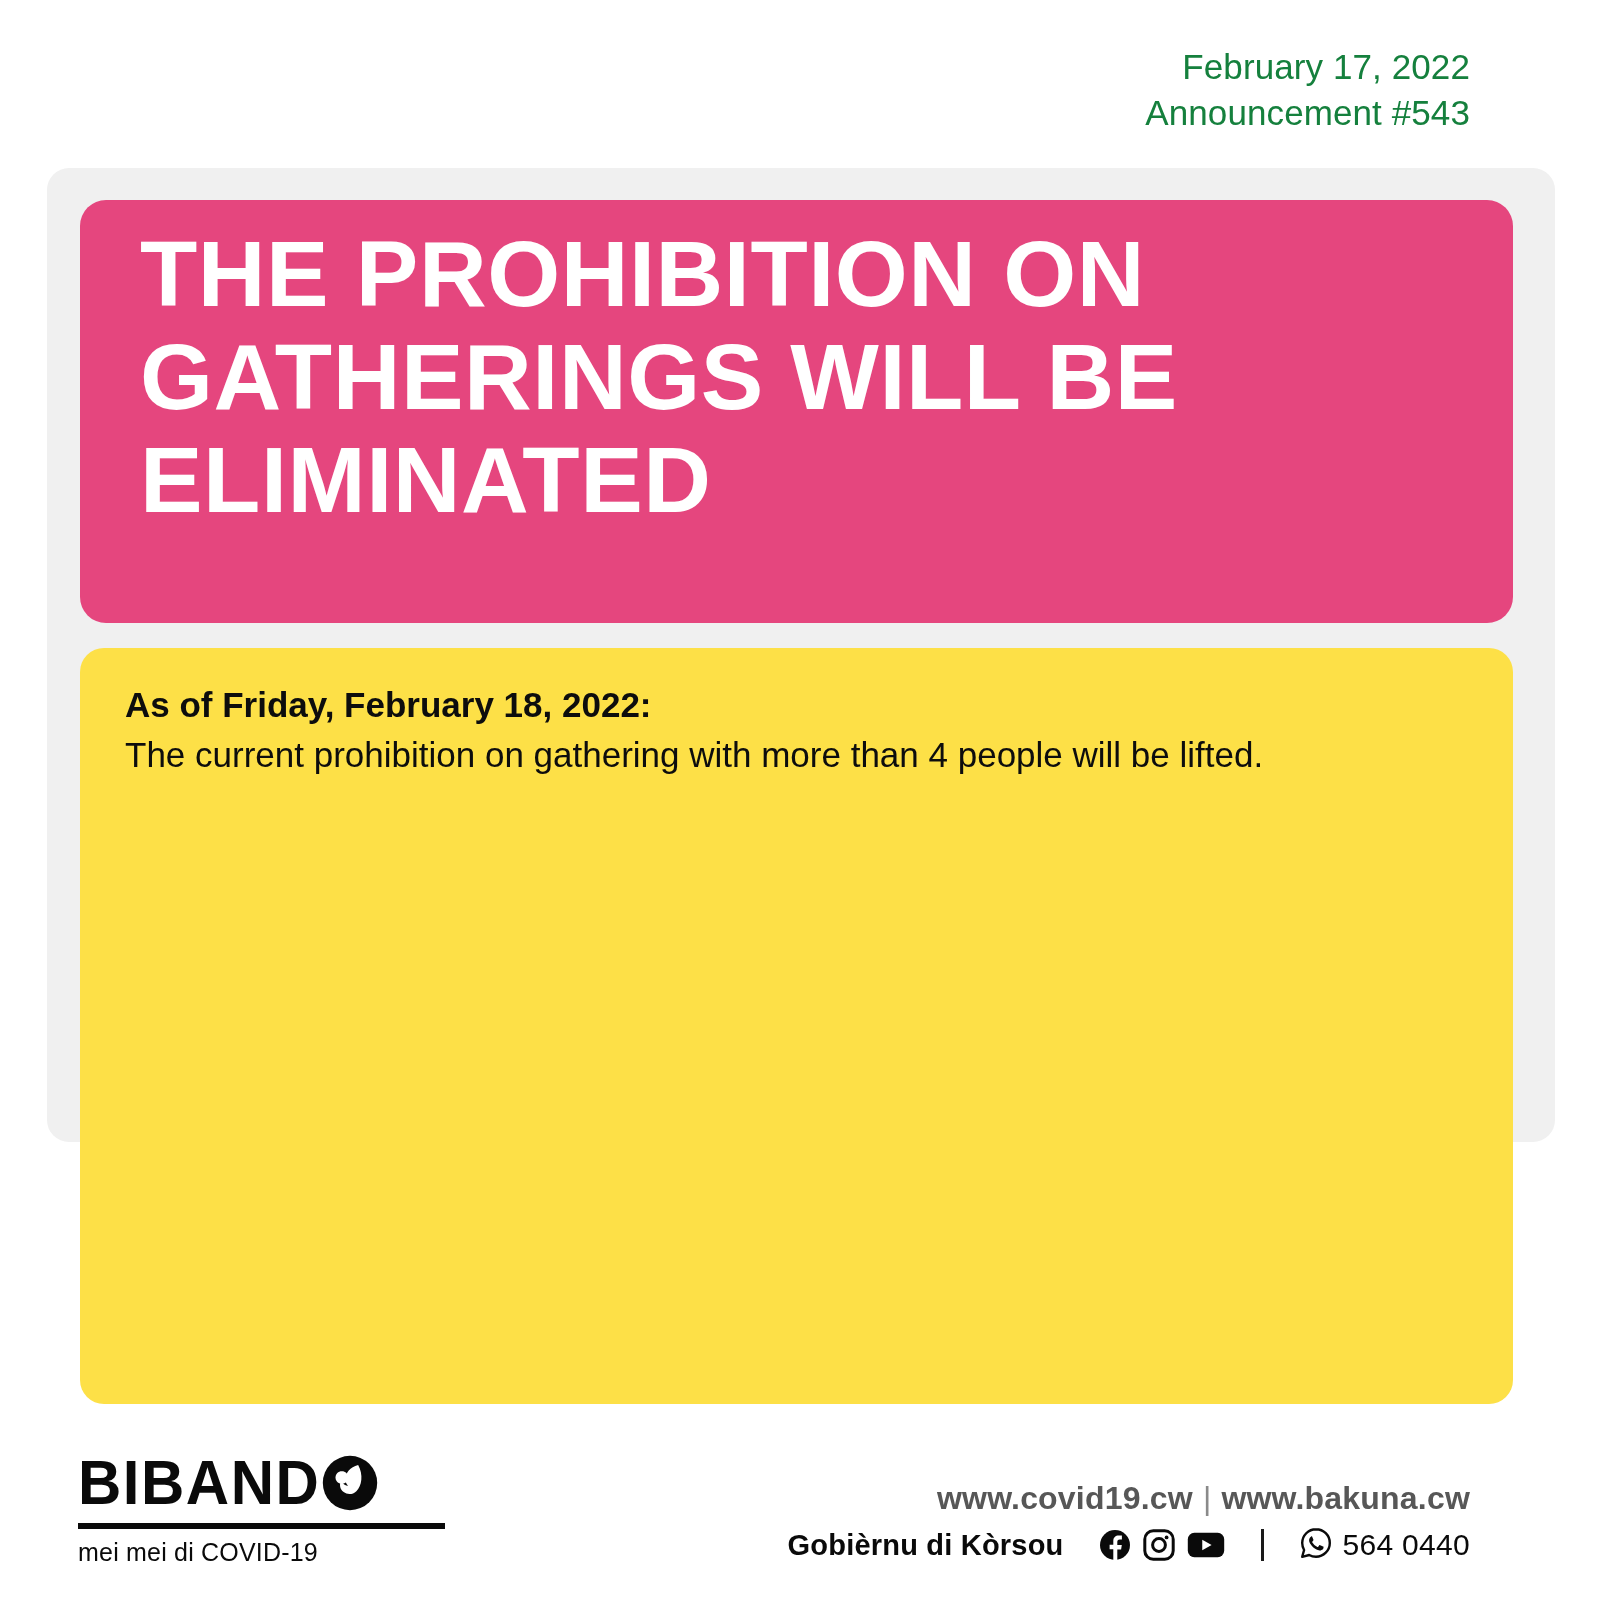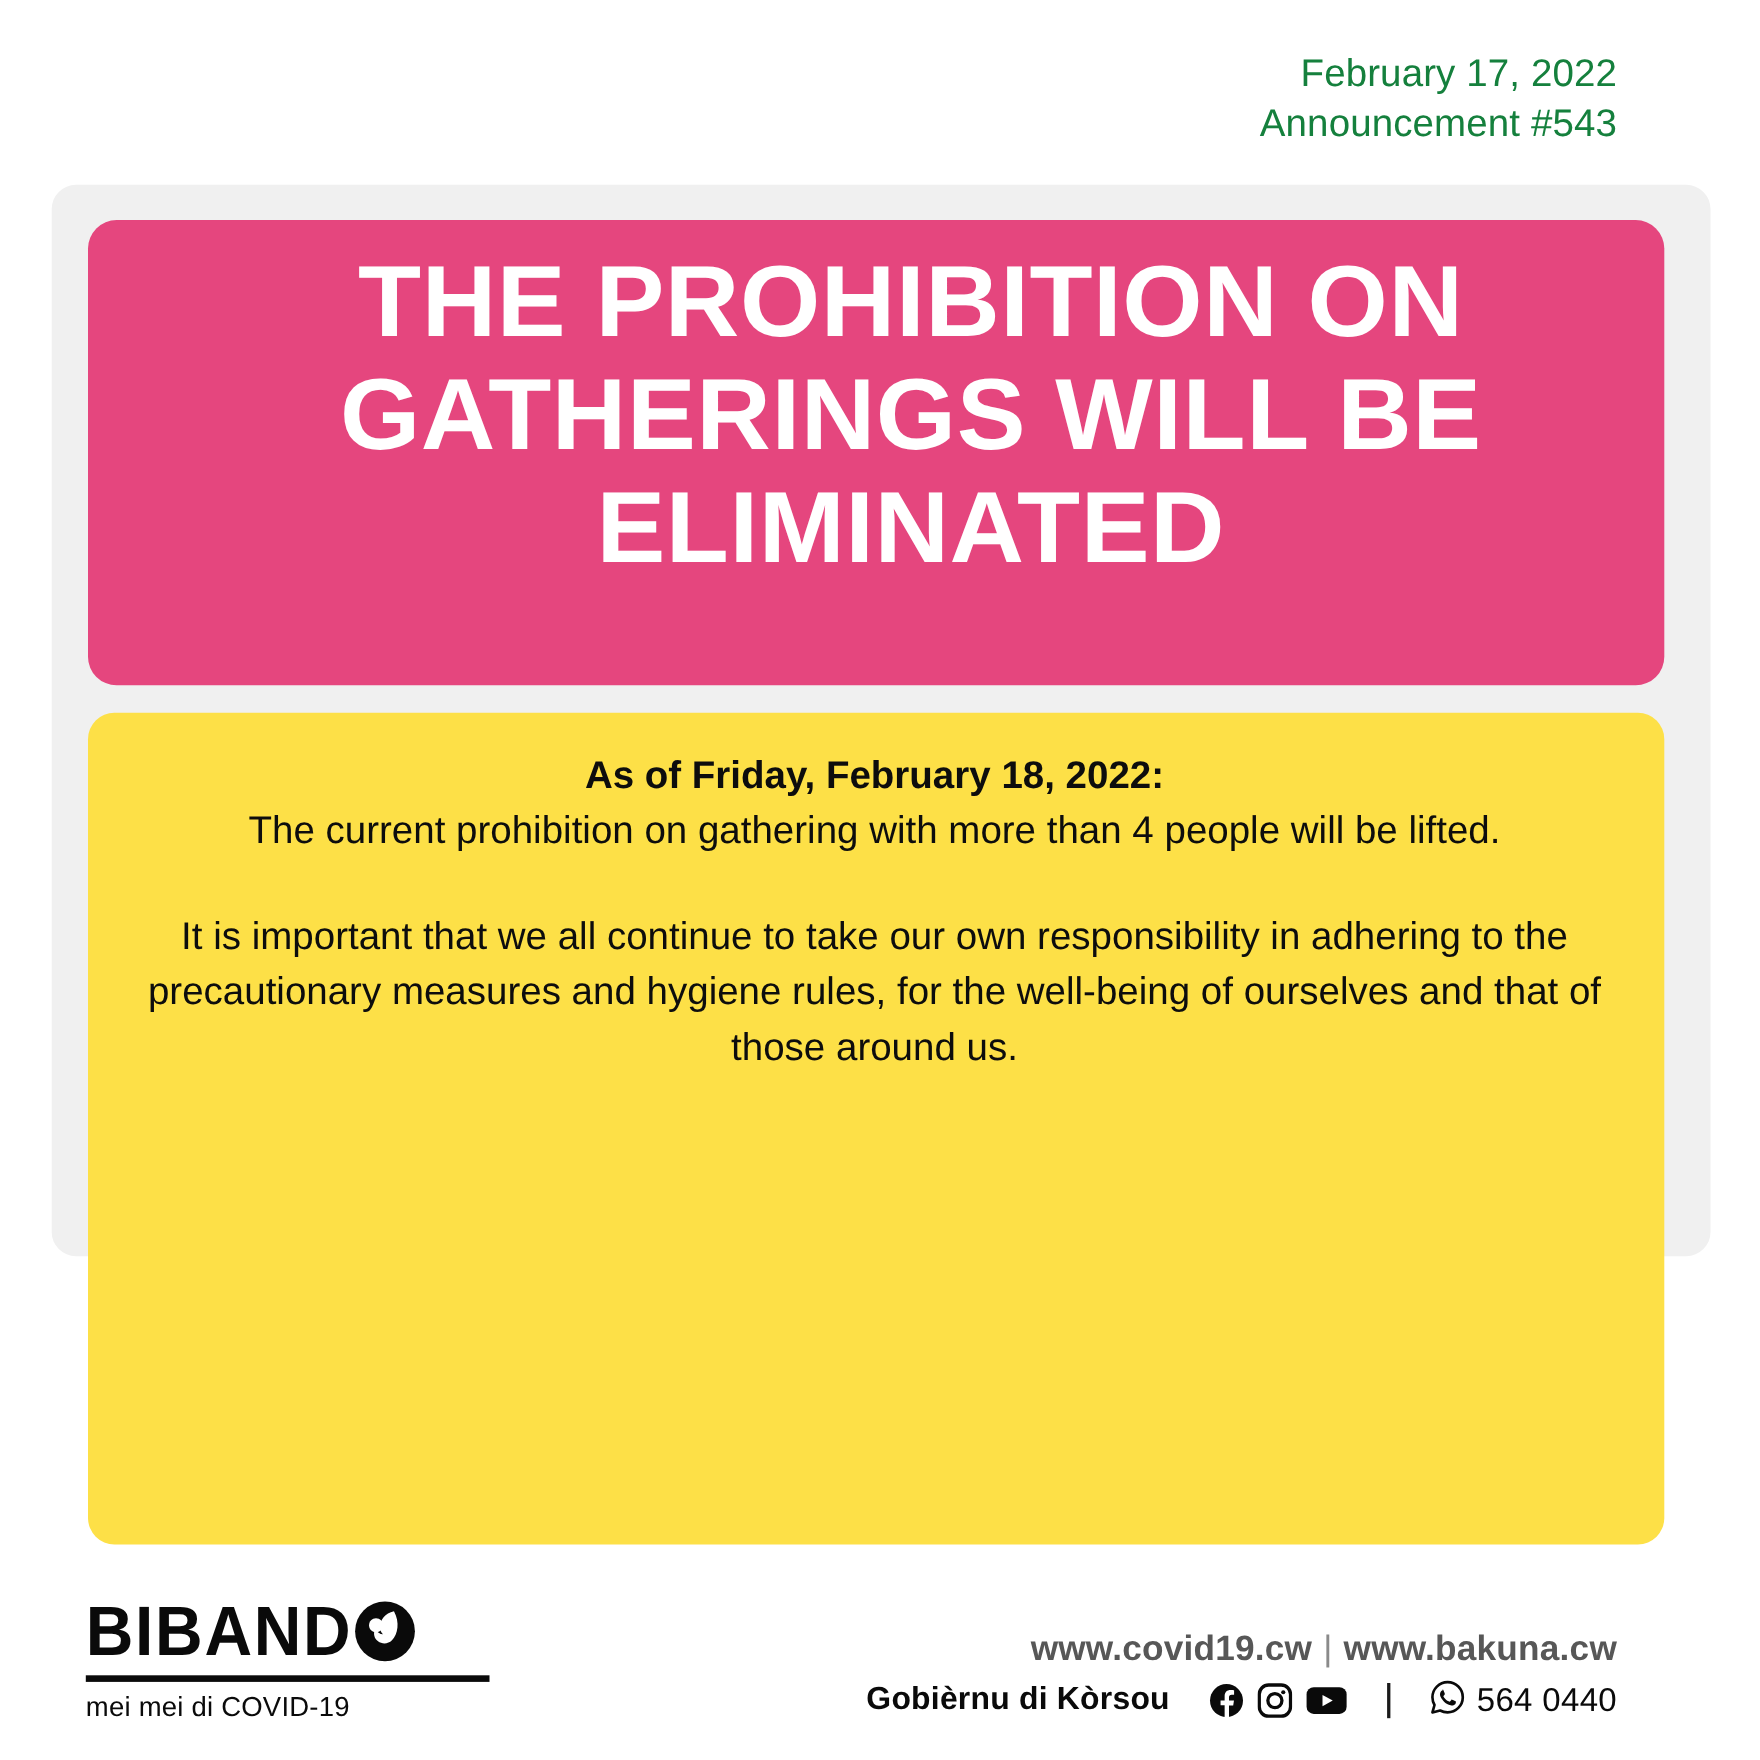--- a/index.html
+++ b/index.html
@@ -36,21 +36,20 @@
   
   .outer-card {
     position: absolute;
     left: 47px;
     top: 168px;
     width: 1508px;
     height: 974px;
     background: #f0f0f0;
     border-radius: 22px;
     box-sizing: border-box;
-    text-align: center;
   }
 
   
   .title-banner {
     position: absolute;
     left: 33px;           
     top: 32px;            
     width: 1433px;        
     height: 423px;        
     background: #e5467e;
@@ -235,21 +234,20 @@
   <div class="title-banner">
     <div class="title-text">THE PROHIBITION ON GATHERINGS WILL BE ELIMINATED</div>
   </div>
 
   <div class="body-card">
     <div class="body-inner">
       <p class="body-para first">
         <span class="body-lead">As of Friday, February 18, 2022:</span><br>
         <span>The current prohibition on gathering with more than 4 people will be lifted.</span>
       </p>
-      <p class="body-para">It is important that we all continue to take our own responsibility in adhering to the precautionary measures and hygiene rules, for the well-being of ourselves and that of those around us.</p>
     </div>
   </div>
 
 </div>
 
 <div class="footer">
 
   <div class="logo-block">
     <div class="logo-wordmark">
       <span class="logo-word">BIBAND</span>

